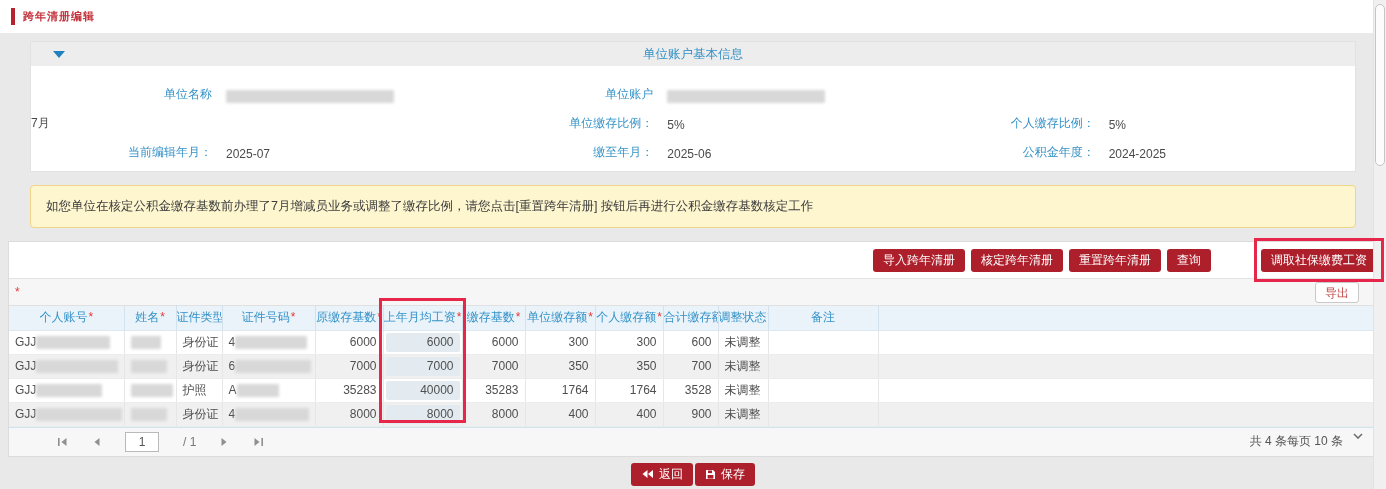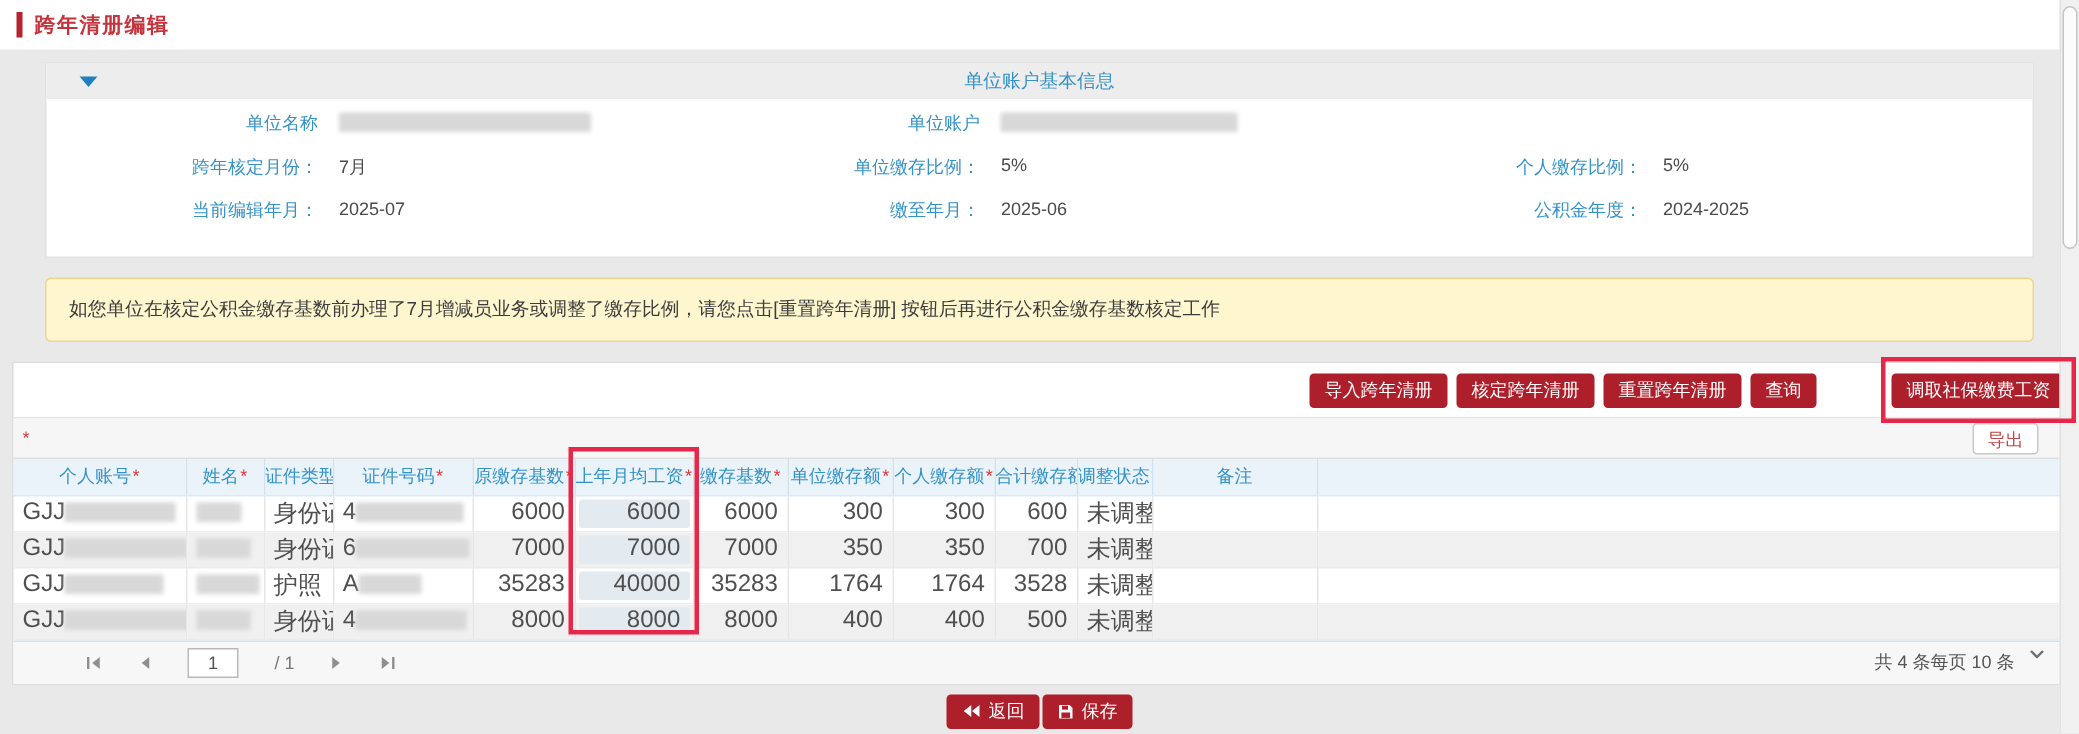--- a/index.html
+++ b/index.html
@@ -6,29 +6,29 @@
   html,body { width:1386px; height:489px; }
   body {
     background:#e9e9e9;
     font-family:"Liberation Sans","DejaVu Sans",sans-serif;
     font-size:12px; color:#4a4a4a;
     position:relative; overflow:hidden;
   }
   
   .title-bar { height:33px; background:#fff; display:flex; align-items:center; padding-left:11px; }
   .title-accent { width:4px; height:17px; background:#b5232e; margin-right:8px; }
-  .page-title { color:#c5333c; font-size:14px; font-weight:bold; letter-spacing:1px; }
+  .page-title { color:#c5333c; font-size:11px; font-weight:bold; letter-spacing:1px; }
   
   .info-panel { margin:8px 30px 0; background:#fff; border:1px solid #e2e2e2; }
   .panel-header { height:24px; background:#ededed; position:relative; display:flex; align-items:center; }
   .collapse-arrow { margin-left:22px; width:0; height:0; border-left:6px solid transparent;
     border-right:6px solid transparent; border-top:7px solid #2180c0; cursor:pointer; z-index:2; }
   .panel-title { position:absolute; left:0; right:0; text-align:center; color:#3492c7; font-size:12.5px; }
   .panel-body { padding:8px 0 10px; display:grid; grid-template-columns:1fr 1fr 1fr; }
-  .field { display:flex; align-items:flex-start; height:29px; }
+  .field { display:flex; align-items:flex-end; height:29px; }
   .f-label { color:#3492c7; text-align:right; flex:0 0 195px; padding-right:14px; white-space:nowrap; }
   .f-value { color:#4a4a4a; white-space:nowrap; }
   .redact { display:inline-block; height:13px; background:#d8d8d8; border-radius:1px;
     filter:blur(1.5px); vertical-align:middle; }
   
   .warning-banner { margin:13px 30px 0; background:#fdf6cf; border:1px solid #efd489;
     border-radius:4px; padding:12px 15px; color:#3c3c3c; font-size:12.5px; }
   
   .grid-section { margin:13px 8px 0; background:#fff; border:1px solid #dcdcdc; position:relative; }
   .btn-row { height:37px; display:flex; align-items:center; justify-content:flex-end; gap:6px;
@@ -45,21 +45,21 @@
   .required-marker { color:#e03a3a; font-size:12px; }
   .export-btn { background:#fff; border:1px solid #c9c9c9; border-radius:3px; color:#c04848;
     font:12px "Liberation Sans","DejaVu Sans",sans-serif; padding:2px 9px; height:21px; cursor:pointer; }
   table { border-collapse:collapse; table-layout:fixed; width:100%; }
   th { height:24px; background:#eaf3fa; color:#3492c7; font-weight:normal; font-size:12px;
     border-right:1px solid #d2e1ec; border-bottom:1px solid #dde9f2; text-align:center;
     overflow:hidden; white-space:nowrap; }
   th:last-child { border-right:none; }
   .req { color:#e03a3a; margin-left:1px; }
   td { height:23px; border-right:1px solid #e6e6e6; border-bottom:1px solid #ececec;
-    font-size:16px; color:#4f4f4f; padding:0 6px; overflow:hidden; white-space:nowrap; }
+    font-size:12px; color:#4f4f4f; padding:0 6px; overflow:hidden; white-space:nowrap; }
   td:last-child { border-right:none; }
   tr.odd  td { background:#fff; }
   tr.even td { background:#f0f0f0; }
   td.num { text-align:right; }
   td.avg-cell { padding:0 2px; }
   .avg-input { background:#e3ebf0; height:19px; margin:2px 0; display:flex; align-items:center;
     justify-content:flex-end; padding-right:6px; border-radius:2px; color:#4f4f4f; }
   
   .pager-bar { height:29px; background:#f7f7f7; border-top:1px solid #cfe3ee; display:flex;
     align-items:center; justify-content:space-between; padding:0 14px 0 48px; }
@@ -95,21 +95,20 @@
     <div class="field">
       <span class="f-label">单位名称</span>
       <span class="f-value"><span class="redact" style="width:168px"></span></span>
     </div>
     <div class="field">
       <span class="f-label">单位账户</span>
       <span class="f-value"><span class="redact" style="width:158px"></span></span>
     </div>
     <div class="field"></div>
     <div class="field">
-      <span class="f-label">跨年核定月份：</span>
       <span class="f-value">7月</span>
     </div>
     <div class="field">
       <span class="f-label">单位缴存比例：</span>
       <span class="f-value">5%</span>
     </div>
     <div class="field">
       <span class="f-label">个人缴存比例：</span>
       <span class="f-value">5%</span>
     </div>
@@ -238,21 +237,21 @@
         <td><span class="redact" style="width:36px"></span></td>
         <td>身份证</td>
         <td><span>4</span><span class="redact" style="width:74px"></span></td>
         <td class="num">8000</td>
         <td class="avg-cell">
             <div class="avg-input">8000</div>
           </td>
         <td class="num">8000</td>
         <td class="num">400</td>
         <td class="num">400</td>
-        <td class="num">500</td>
+        <td class="num">900</td>
         <td>未调整</td>
         <td></td>
         <td></td>
       </tr>
     </tbody>
   </table>
 
   <div class="pager-bar">
     <div class="pager-left">
       <span class="pager-icon">

